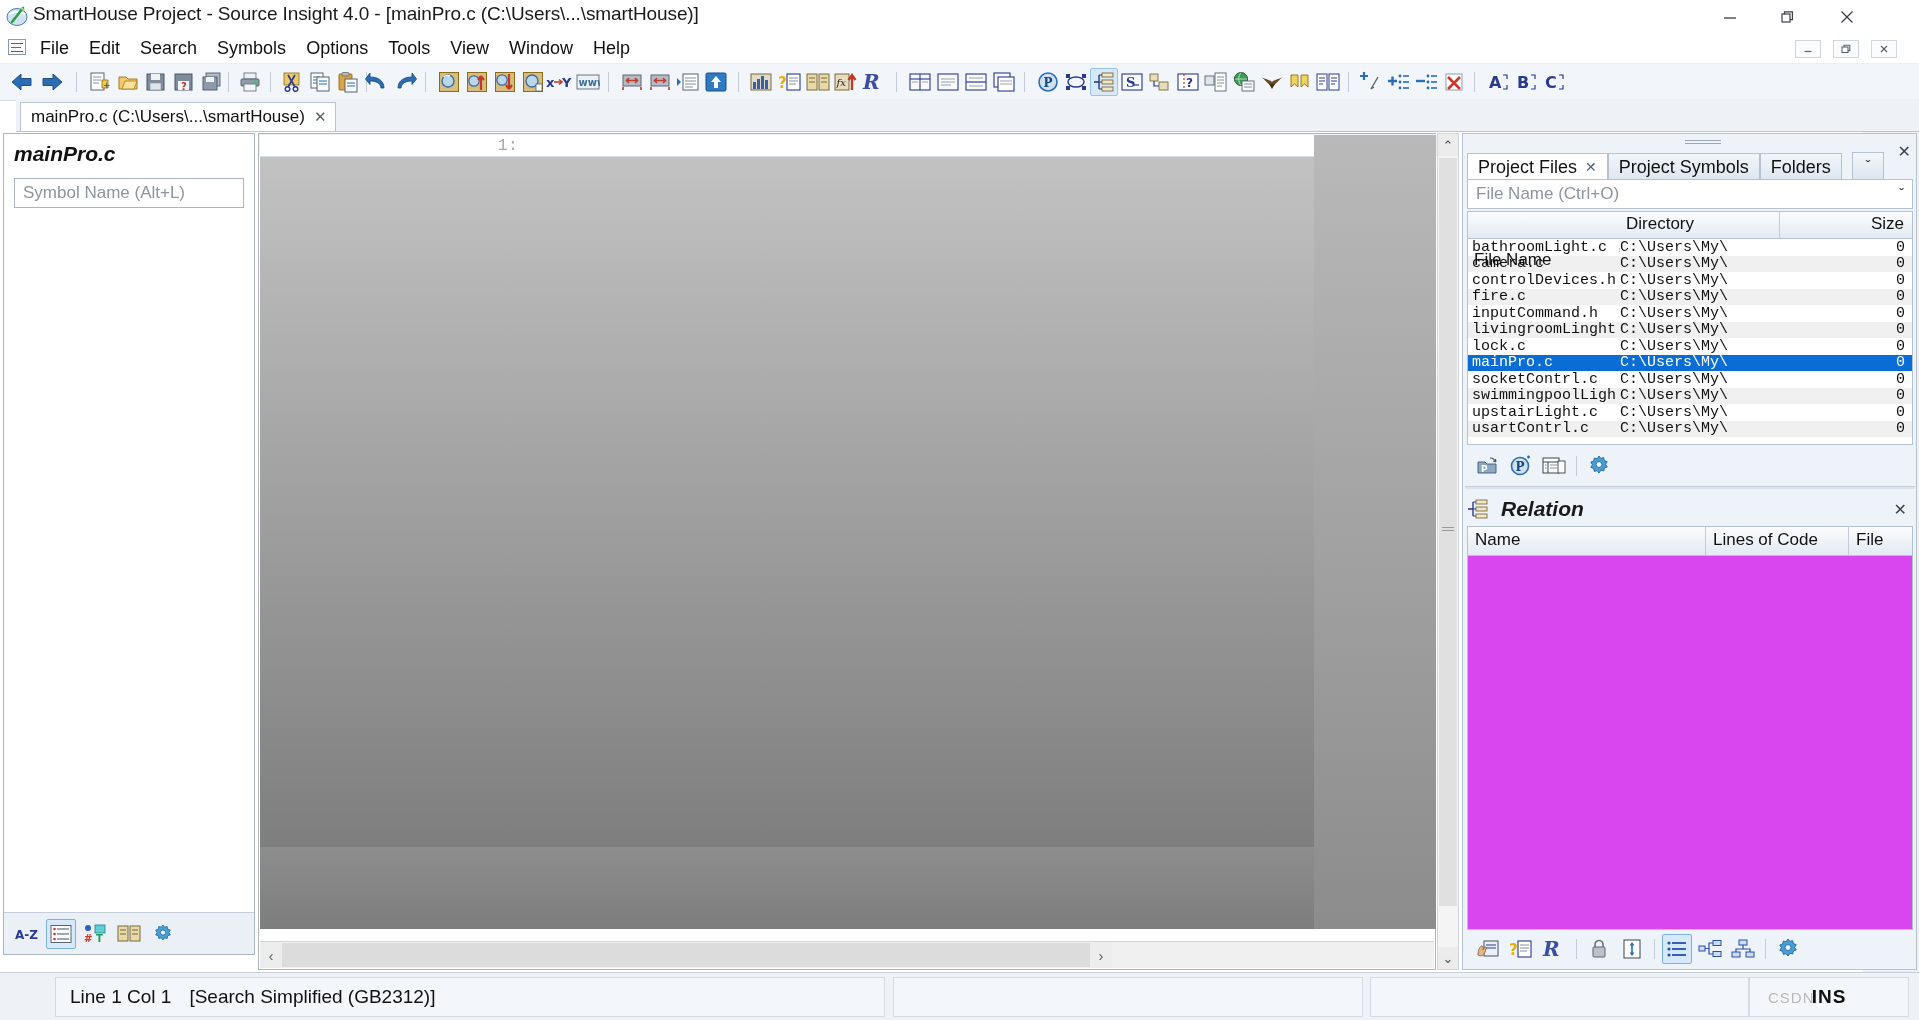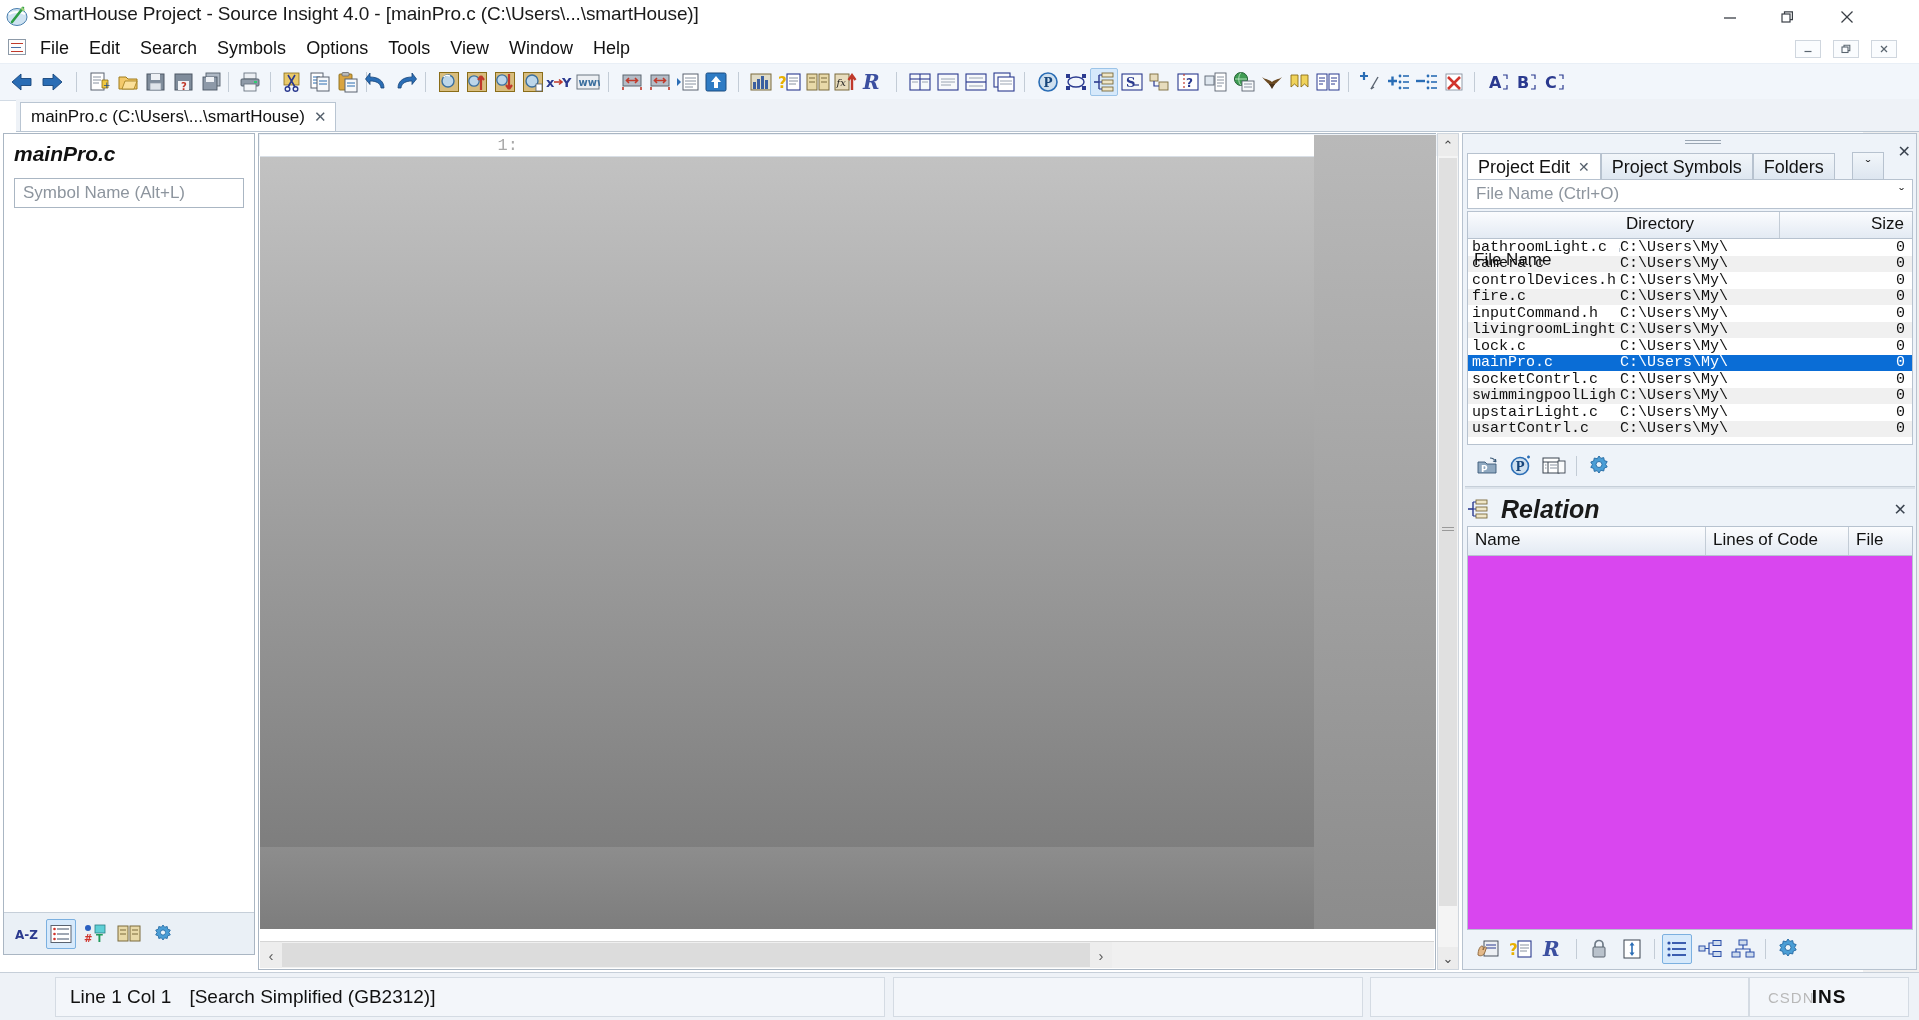--- a/index.html
+++ b/index.html
@@ -252,21 +252,21 @@
     position:absolute;left:2px;top:352px;width:450px;height:3px;
     background:#dce3eb;border-top:1px solid #c6cfd9;box-sizing:border-box;
   }
 
   
   .relhead{
     position:absolute;left:4px;top:358px;width:446px;height:34px;
     display:flex;align-items:center;
   }
   .relhead .t{
-    font-size:25px;font-weight:bold;font-style:italic;color:#1a1a1a;margin-left:8px;
+    font-size:21px;font-weight:bold;font-style:italic;color:#1a1a1a;margin-left:8px;
   }
   .rel-close{position:absolute;right:6px;top:8px;font-size:16px;color:#3b4450;}
   .reltable{
     position:absolute;left:4px;top:392px;width:446px;height:404px;
     background:#d946ef;border:1px solid #b7c2cf;box-sizing:border-box;overflow:hidden;
   }
   .rhead{
     display:flex;height:28px;
     background:linear-gradient(#fbfcfe,#e3eaf3);
     border-bottom:1px solid #b7c2cf;
@@ -863,21 +863,21 @@
 
   <div class="rdock">
     <div class="dock-grip">
         <i></i>
         <i></i>
       </div>
     <div class="dock-close">✕</div>
 
     <div class="tabrow">
       <div class="ptab sel">
-        <span>Project Edit</span>
+        <span>Project Files</span>
         <span class="x">✕</span>
       </div>
       <div class="ptab">
         <span>Project Symbols</span>
       </div>
       <div class="ptab">
         <span>Folders</span>
       </div>
     </div>
     <div class="tab-more">ˇ</div>

